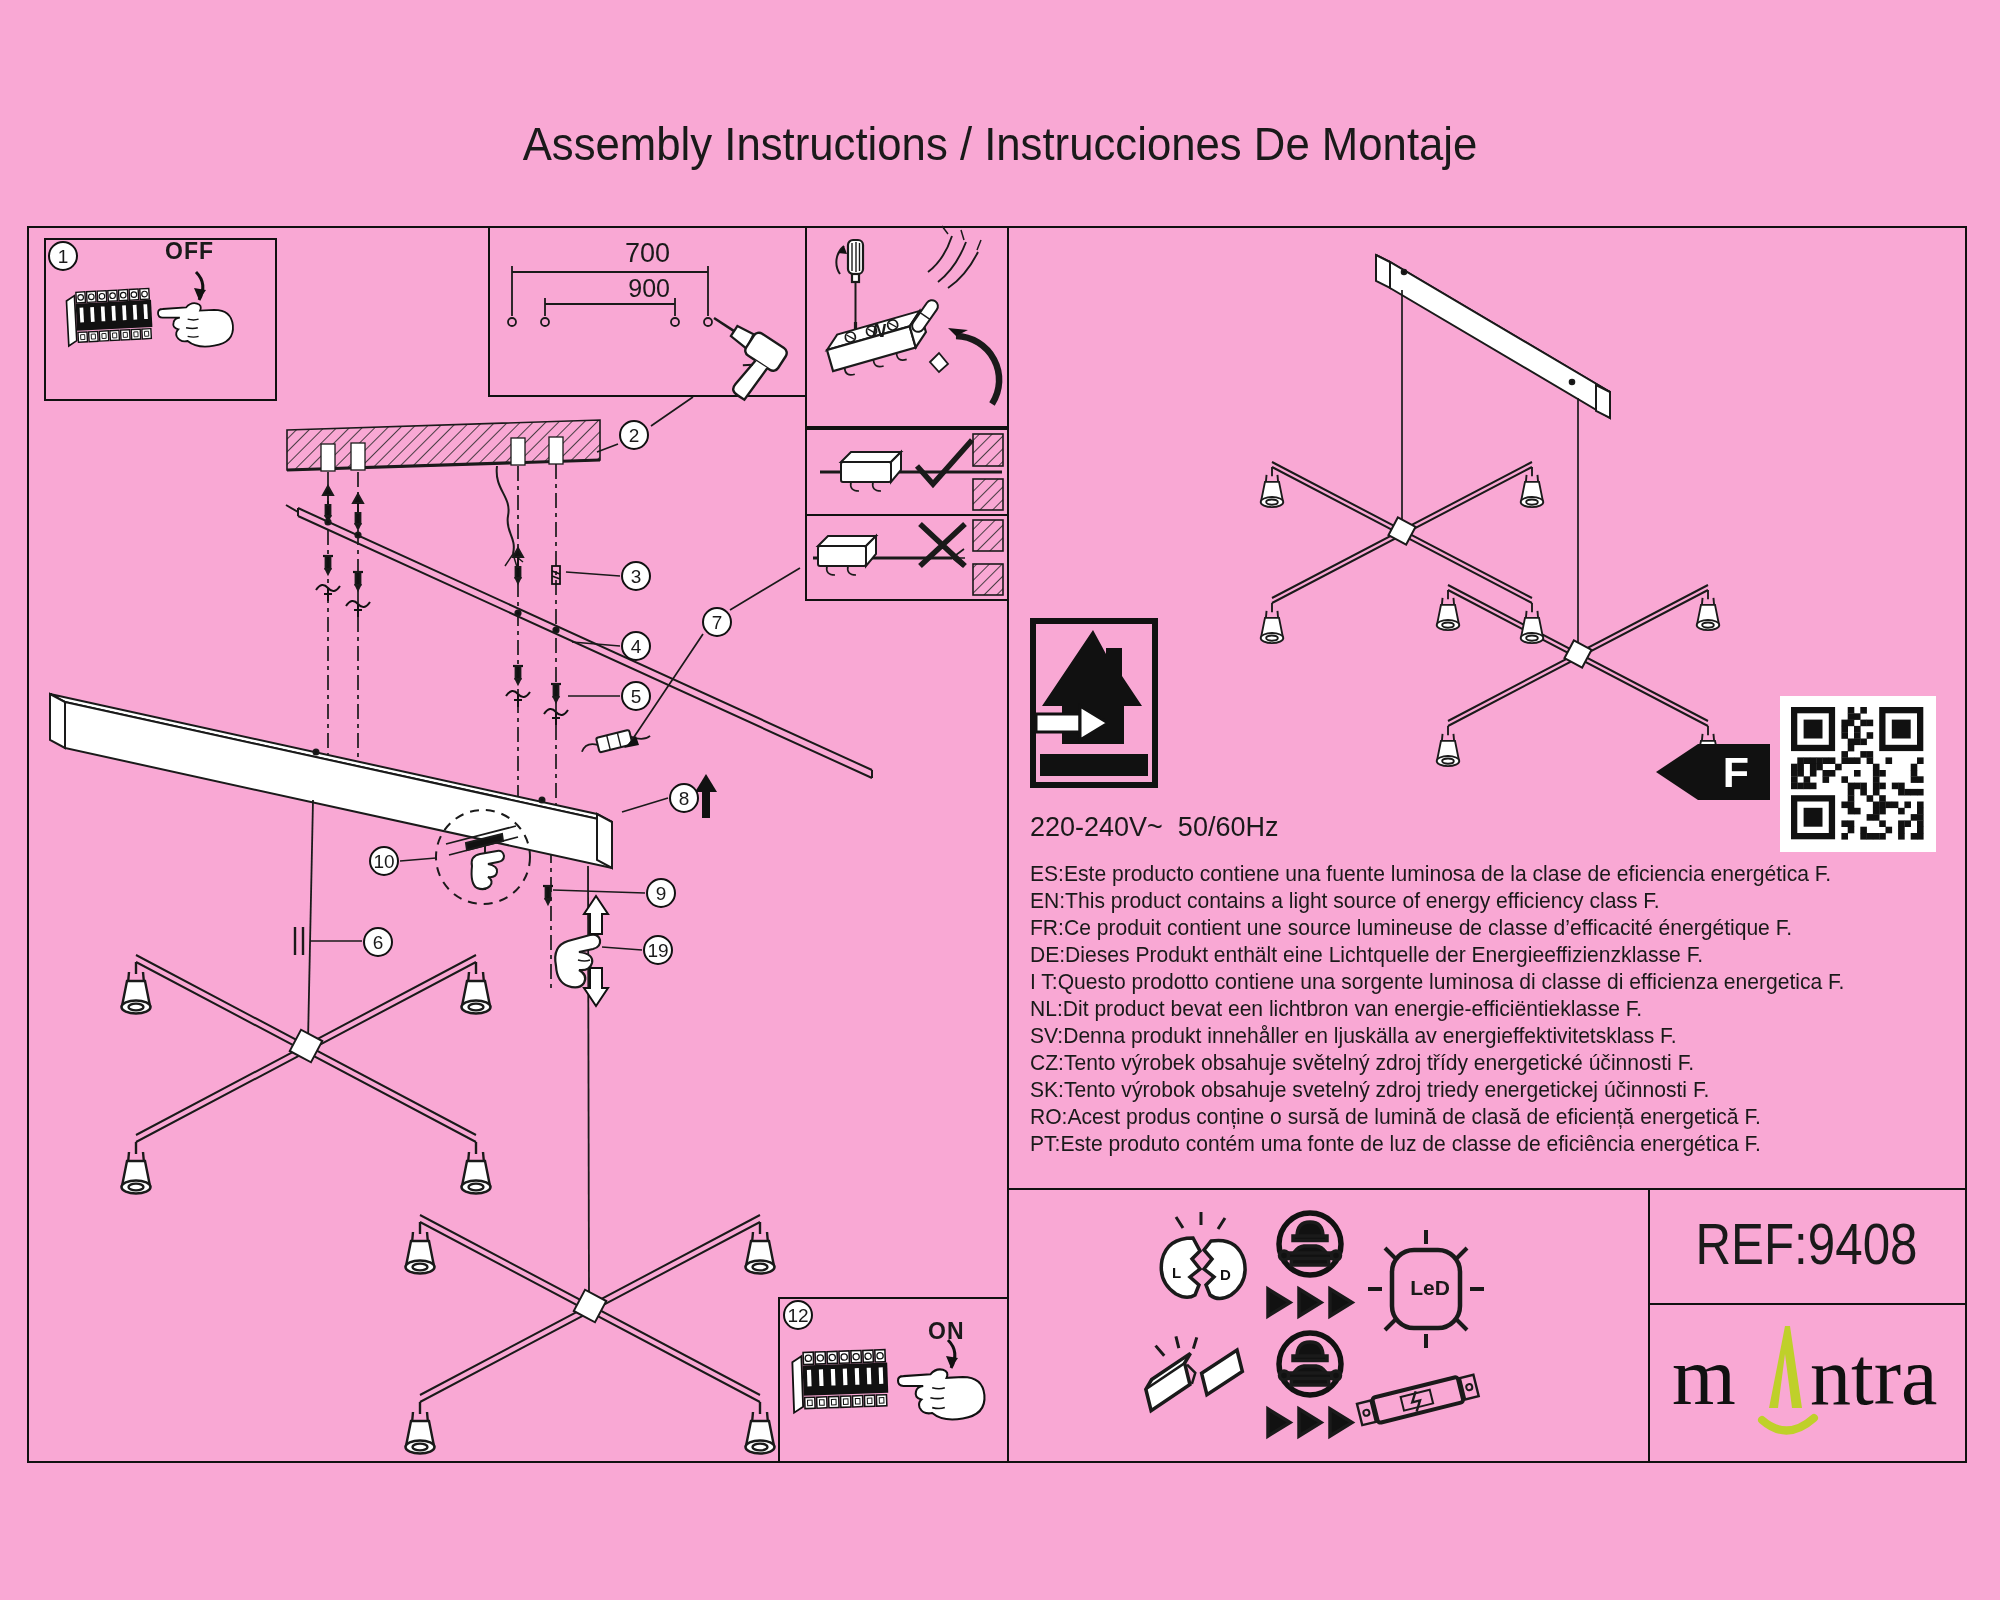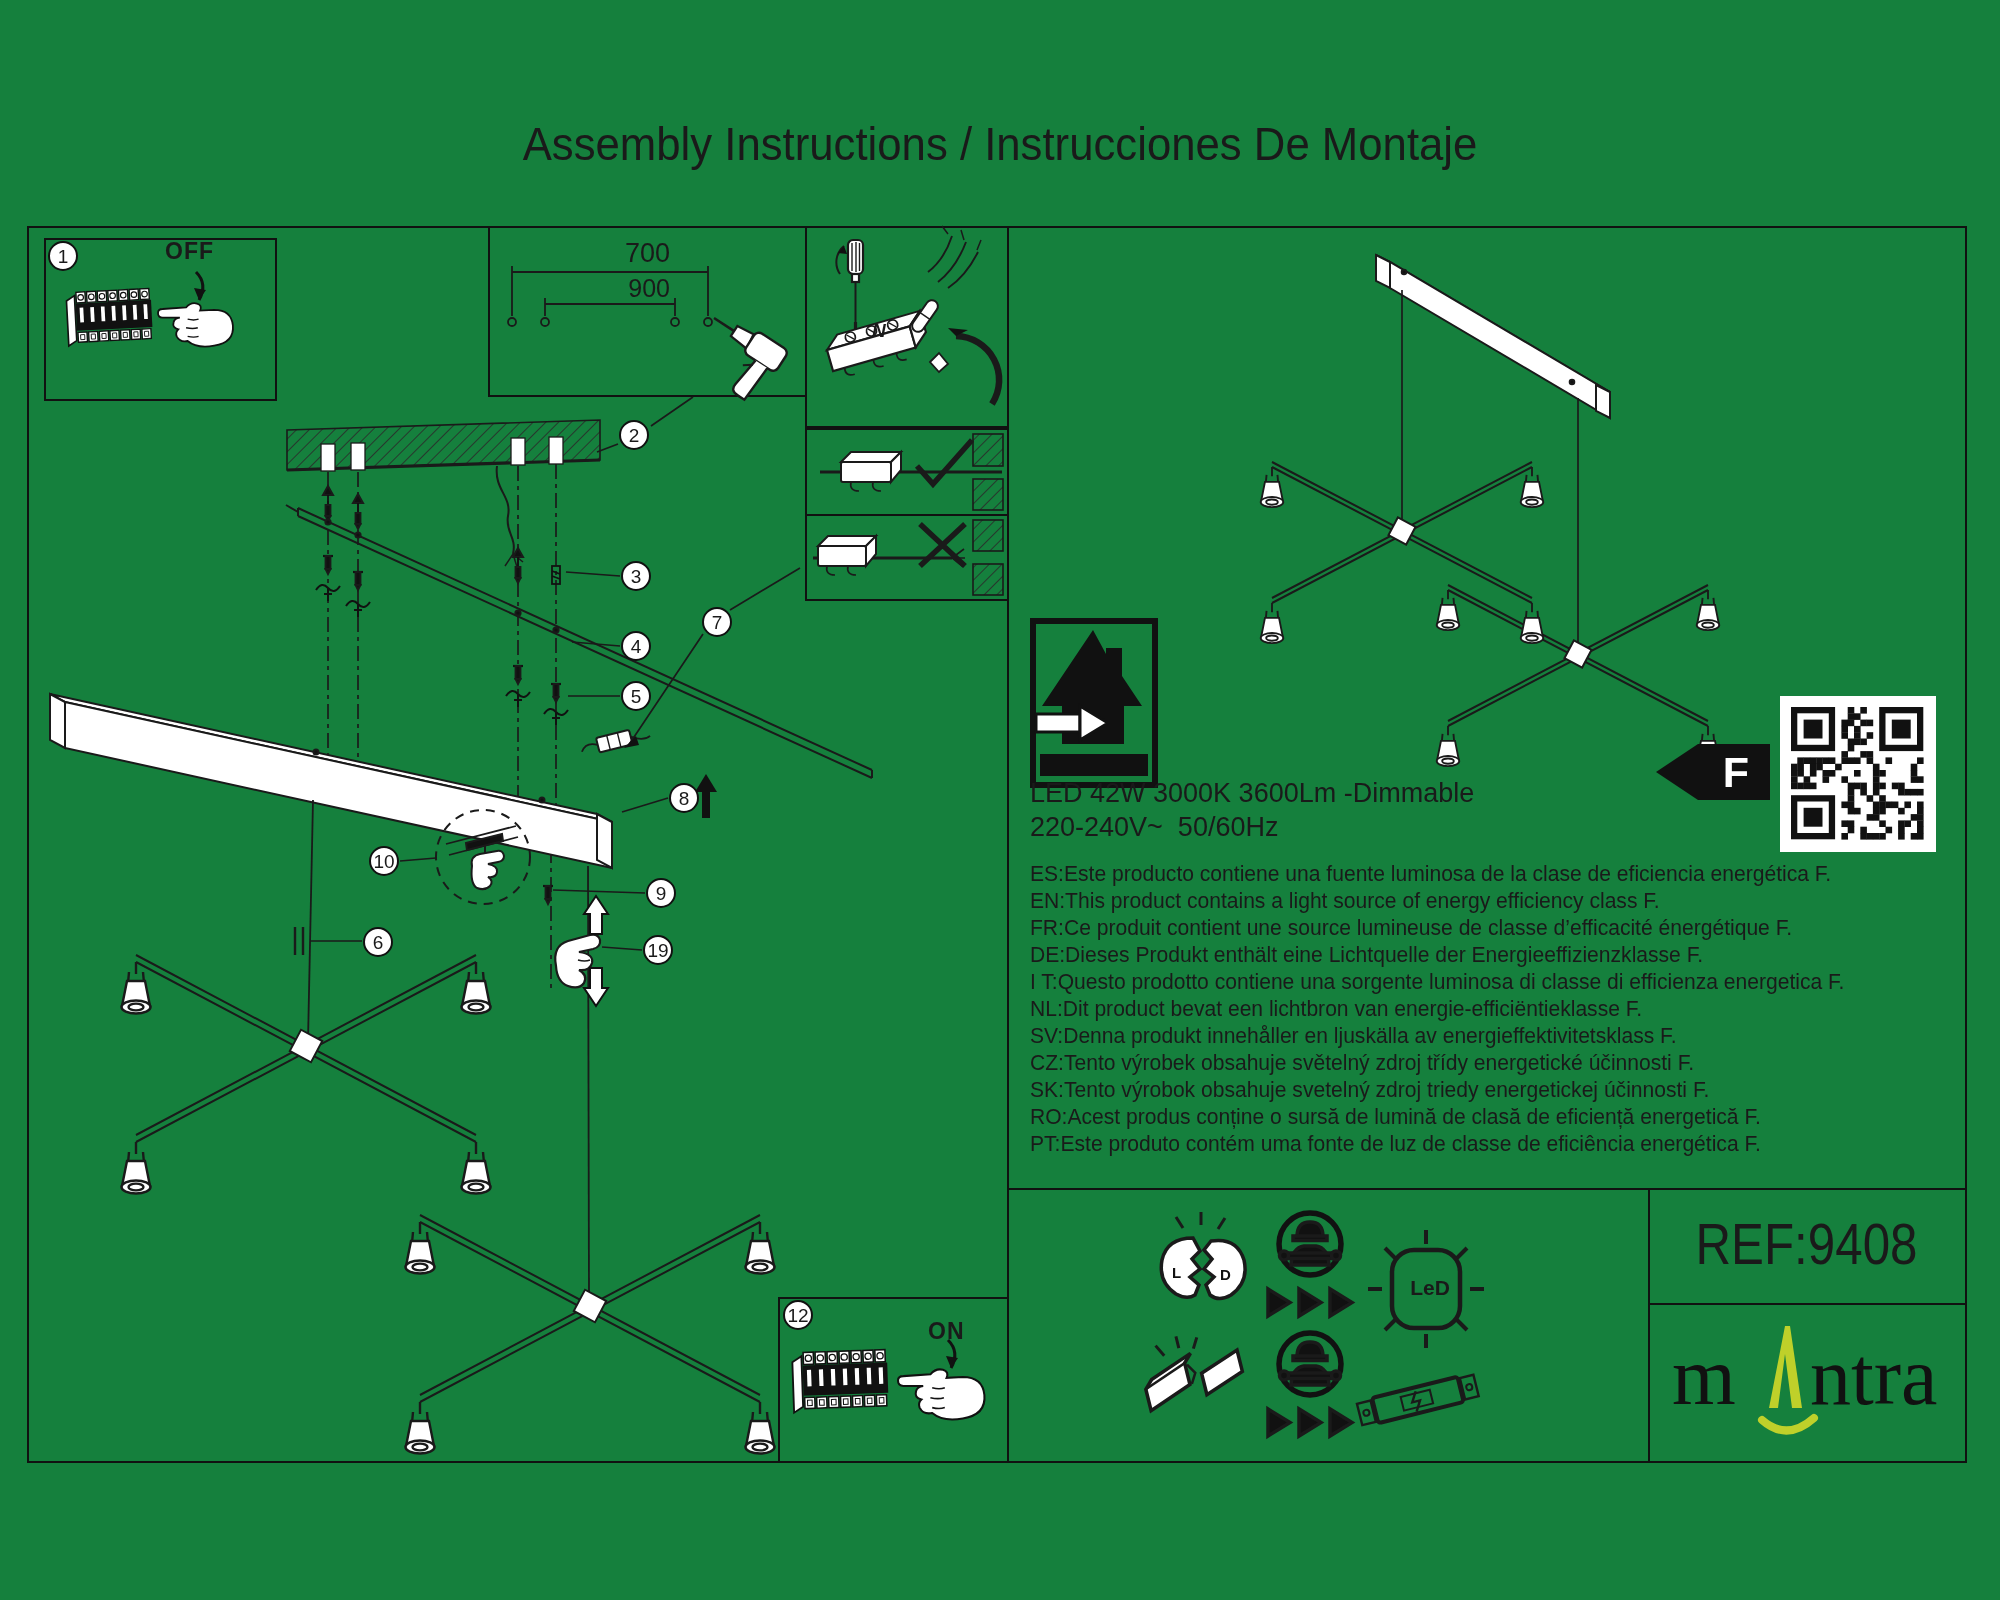--- a/index.html
+++ b/index.html
@@ -1,16 +1,16 @@
 <!DOCTYPE html>
 <html><head>
 <meta charset="utf-8">
 <style>
   html,body{margin:0;padding:0;background:#e8e8e8;}
-  #page{position:relative;width:2000px;height:1600px;background:#15803d;overflow:hidden;
+  #page{position:relative;width:2000px;height:1600px;background:#f9a8d4;overflow:hidden;
         font-family:"Liberation Sans",sans-serif;color:#1a1a1a;}
   .bordered{position:absolute;border:2px solid #111;background:transparent;box-sizing:border-box;}
   .hline{position:absolute;background:#111;height:2px;}
   .vline{position:absolute;background:#111;width:2px;}
   #title{position:absolute;left:0;top:116px;width:2000px;text-align:center;
          font-size:47px;letter-spacing:0;transform:scaleX(.93);transform-origin:center;}
   .co{position:absolute;width:30px;height:30px;border:2.5px solid #111;border-radius:50%;
       background:#fff;font-size:19px;line-height:27px;text-align:center;z-index:30;box-sizing:border-box;}
   .lbl{position:absolute;z-index:30;}
   #off-label,#on-label{font-weight:bold;font-size:23px;letter-spacing:1px;}
@@ -575,21 +575,20 @@
   <div class="co" style="left:369px;top:846px;">10</div>
   <div class="co" style="left:643px;top:935px;">19</div>
   <div class="co" style="left:783px;top:1300px;">12</div>
 
   <div id="off-label" class="lbl" style="left:165px;top:238px;">OFF</div>
   <div id="on-label" class="lbl" style="left:928px;top:1318px;">ON</div>
   <div class="lbl dim" style="left:550px;top:238px;">700</div>
   <div class="lbl dim" style="left:550px;top:274px;font-size:25px;">900</div>
   <div id="n-label" class="lbl">N</div>
 
-  <div id="spec1" class="lbl" style="top:778px;">LED 42W 3000K 3600Lm -Dimmable</div>
   <div id="spec2" class="lbl" style="top:812px;">220-240V~  50/60Hz</div>
 
   <div class="lang" style="top:862px;">ES:Este producto contiene una fuente luminosa de la clase de eficiencia energética F.</div>
   <div class="lang" style="top:889px;">EN:This product contains a light source of energy efficiency class F.</div>
   <div class="lang" style="top:916px;">FR:Ce produit contient une source lumineuse de classe d’efficacité énergétique F.</div>
   <div class="lang" style="top:943px;">DE:Dieses Produkt enthält eine Lichtquelle der Energieeffizienzklasse F.</div>
   <div class="lang" style="top:970px;">I T:Questo prodotto contiene una sorgente luminosa di classe di efficienza energetica F.</div>
   <div class="lang" style="top:997px;">NL:Dit product bevat een lichtbron van energie-efficiëntieklasse F.</div>
   <div class="lang" style="top:1024px;">SV:Denna produkt innehåller en ljuskälla av energieffektivitetsklass F.</div>
   <div class="lang" style="top:1051px;">CZ:Tento výrobek obsahuje světelný zdroj třídy energetické účinnosti F.</div>

